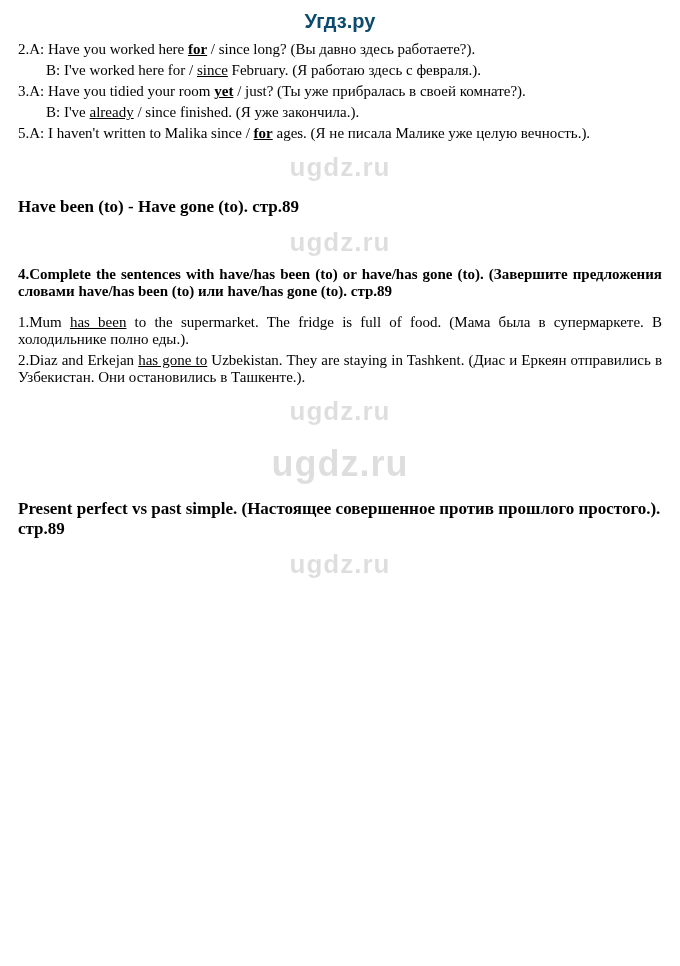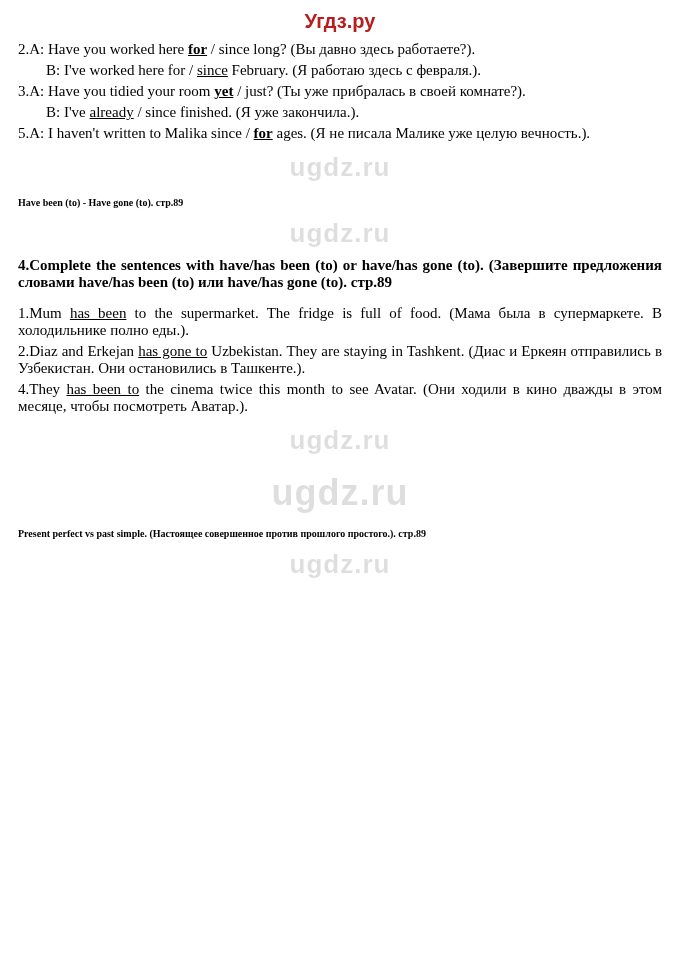--- a/index.html
+++ b/index.html
@@ -15,38 +15,38 @@
       font-family: 'Times New Roman', Times, serif;
       font-size: 15px;
       color: #000000;
       padding: 10px 18px;
     }
 
     .site-title {
       text-align: center;
       font-size: 20px;
       font-weight: bold;
-      color: #b91c1c;
+      color: #0c4a6e;
       margin-bottom: 8px;
       font-family: Arial, sans-serif;
     }
 
     .underline {
       text-decoration: underline;
     }
 
     .bold {
       font-weight: bold;
     }
 
     .section-header {
       font-weight: bold;
       margin-top: 14px;
       margin-bottom: 6px;
-      font-size: 10px;
+      font-size: 17px;
     }
 
     .task-header {
       font-weight: bold;
       margin-top: 8px;
       margin-bottom: 14px;
       font-size: 15px;
       text-align: justify;
     }
 
@@ -118,23 +118,20 @@
 
   <div class="line">
     <span>1.Mum </span><span class="underline">has been</span><span> to the supermarket. The fridge is full of food. (Мама была в супермаркете. В холодильнике полно еды.).</span>
   </div>
 
   <div class="line">
     <span>2.Diaz and Erkejan </span><span class="underline">has gone to</span><span>  Uzbekistan. They are staying in Tashkent. (Диас и Еркеян отправились в Узбекистан. Они остановились в Ташкенте.).</span>
   </div>
 
 
-  <div class="line">
-    <span>4.They </span><span class="underline">has been to</span><span>  the cinema twice this month to see Avatar. (Они ходили в кино дважды в этом месяце, чтобы посмотреть Аватар.).</span>
-  </div>
 
 </div>
 
 <div class="watermark">ugdz.ru</div>
 
 <div class="watermark" style="font-size:36px; margin: 16px 0 10px 0;">ugdz.ru</div>
 
 <div class="section-header">
   <span>Present perfect vs past simple. (Настоящее совершенное против прошлого простого.). стр.89</span>
 </div>

